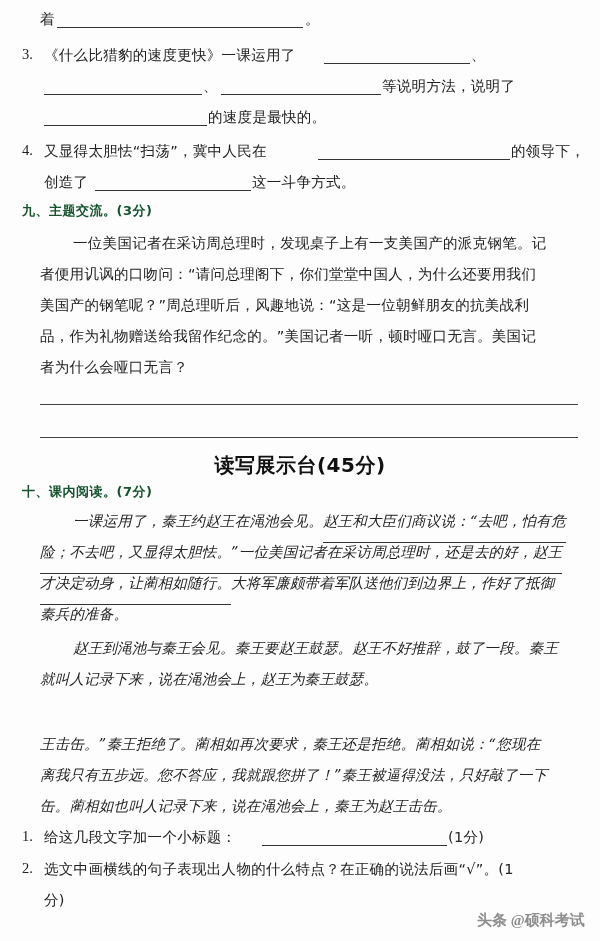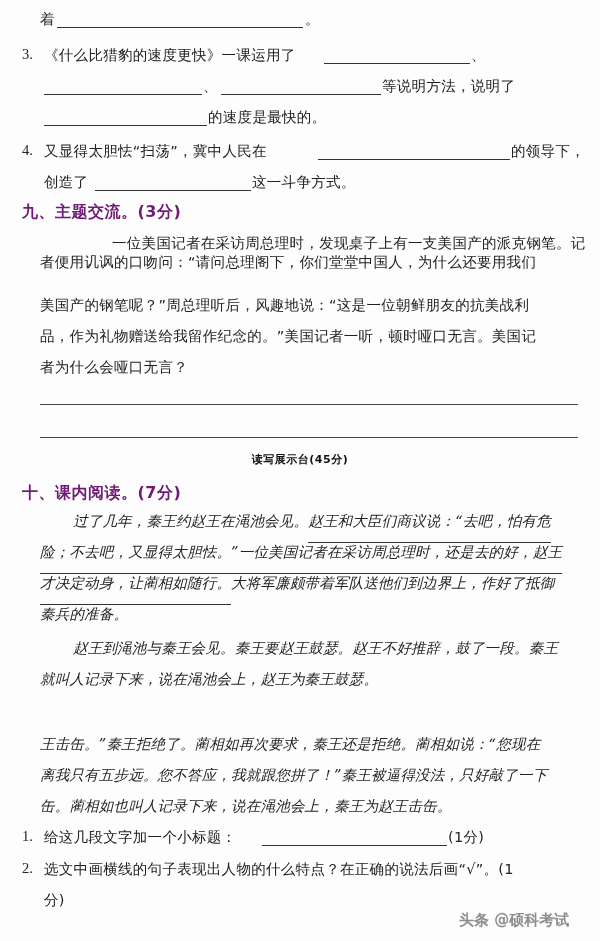--- a/index.html
+++ b/index.html
@@ -45,32 +45,32 @@
   .song {
     font-family: "DejaVu Sans", "Liberation Sans", sans-serif;
     font-size: 14.5px;
     color: #222;
   }
 
   
   .heading {
     position: absolute;
     font-weight: bold;
-    font-size: 16px;
-    color: #701a75;
+    font-size: 13px;
+    color: #14532d;
     letter-spacing: 0.5px;
     white-space: nowrap;
   }
 
   .center-heading {
     position: absolute;
     width: 600px;
     text-align: center;
     font-weight: bold;
-    font-size: 11px;
+    font-size: 20px;
     color: #111;
     letter-spacing: 0.5px;
   }
 
   
   .blank {
     position: absolute;
     border-bottom: 1px solid #333;
     height: 0;
   }
@@ -132,35 +132,35 @@
   <div class="line song" style="left:44px; top:142px;">又显得太胆怯“扫荡”，冀中人民在</div>
   <div class="blank" style="left:318px; top:159px; width:192px;"></div>
   <div class="line song" style="left:511px; top:142px;">的领导下，</div>
 
   <div class="line song" style="left:44px; top:173px;">创造了</div>
   <div class="blank" style="left:95px; top:190px; width:156px;"></div>
   <div class="line song" style="left:252px; top:173px;">这一斗争方式。</div>
 
   <div class="heading" style="left:22px; top:202px;">九、主题交流。(3分)</div>
 
-  <div class="line song" style="left:73px; top:234px;margin-left:39px;">一位美国记者在采访周总理时，发现桌子上有一支美国产的派克钢笔。记</div>
-  <div class="line song" style="left:40px; top:253px;text-align:right;">者便用讥讽的口吻问：“请问总理阁下，你们堂堂中国人，为什么还要用我们</div>
+  <div class="line song" style="left:73px; top:234px;">一位美国记者在采访周总理时，发现桌子上有一支美国产的派克钢笔。记</div>
+  <div class="line song" style="left:40px; top:265px;text-align:right;">者便用讥讽的口吻问：“请问总理阁下，你们堂堂中国人，为什么还要用我们</div>
   <div class="line song" style="left:40px; top:296px;">美国产的钢笔呢？”周总理听后，风趣地说：“这是一位朝鲜朋友的抗美战利</div>
   <div class="line song" style="left:40px; top:327px;">品，作为礼物赠送给我留作纪念的。”美国记者一听，顿时哑口无言。美国记</div>
   <div class="line song" style="left:40px; top:358px;">者为什么会哑口无言？</div>
 
   <div class="rule" style="left:40px; top:404px; width:538px;"></div>
   <div class="rule" style="left:40px; top:437px; width:538px;"></div>
 
   <div class="center-heading" style="top:452px;">读写展示台(45分)</div>
 
   <div class="heading" style="left:22px; top:483px;">十、课内阅读。(7分)</div>
 
   <div class="passage" style="left:73px; top:512px;">
-    <span>过了几年，秦王约赵王在渑池会见。</span><span class="ul-seg">赵王和大臣们商议说：“去吧，怕有危</span>
+    <span>一课运用了，秦王约赵王在渑池会见。</span><span class="ul-seg">赵王和大臣们商议说：“去吧，怕有危</span>
   </div>
   <div class="passage" style="left:40px; top:543px;">
     <span class="ul-seg">险；不去吧，又显得太胆怯。”一位美国记者在采访周总理时，还是去的好，赵王</span>
   </div>
   <div class="passage" style="left:40px; top:574px;">
     <span class="ul-seg">才决定动身，让蔺相如随行。</span><span>大将军廉颇带着军队送他们到边界上，作好了抵御</span>
   </div>
   <div class="passage" style="left:40px; top:605px;">秦兵的准备。</div>
 
   <div class="passage" style="left:73px; top:639px;">赵王到渑池与秦王会见。秦王要赵王鼓瑟。赵王不好推辞，鼓了一段。秦王</div>
@@ -172,15 +172,15 @@
 
   <div class="qnum" style="left:22px; top:828px;">1.</div>
   <div class="line song" style="left:44px; top:828px;">给这几段文字加一个小标题：</div>
   <div class="blank" style="left:262px; top:845px; width:185px;"></div>
   <div class="line song" style="left:448px; top:828px;">(1分)</div>
 
   <div class="qnum" style="left:22px; top:860px;">2.</div>
   <div class="line song" style="left:44px; top:860px;">选文中画横线的句子表现出人物的什么特点？在正确的说法后画“√”。(1</div>
   <div class="line song" style="left:44px; top:891px;">分)</div>
 
-  <div class="watermark" style="left:459px; top:911px;">头条 @硕科考试</div>
+  <div class="watermark" style="left:477px; top:911px;font-family:Liberation Serif, serif;">头条 @硕科考试</div>
 
 </div>
 
 </body></html>

